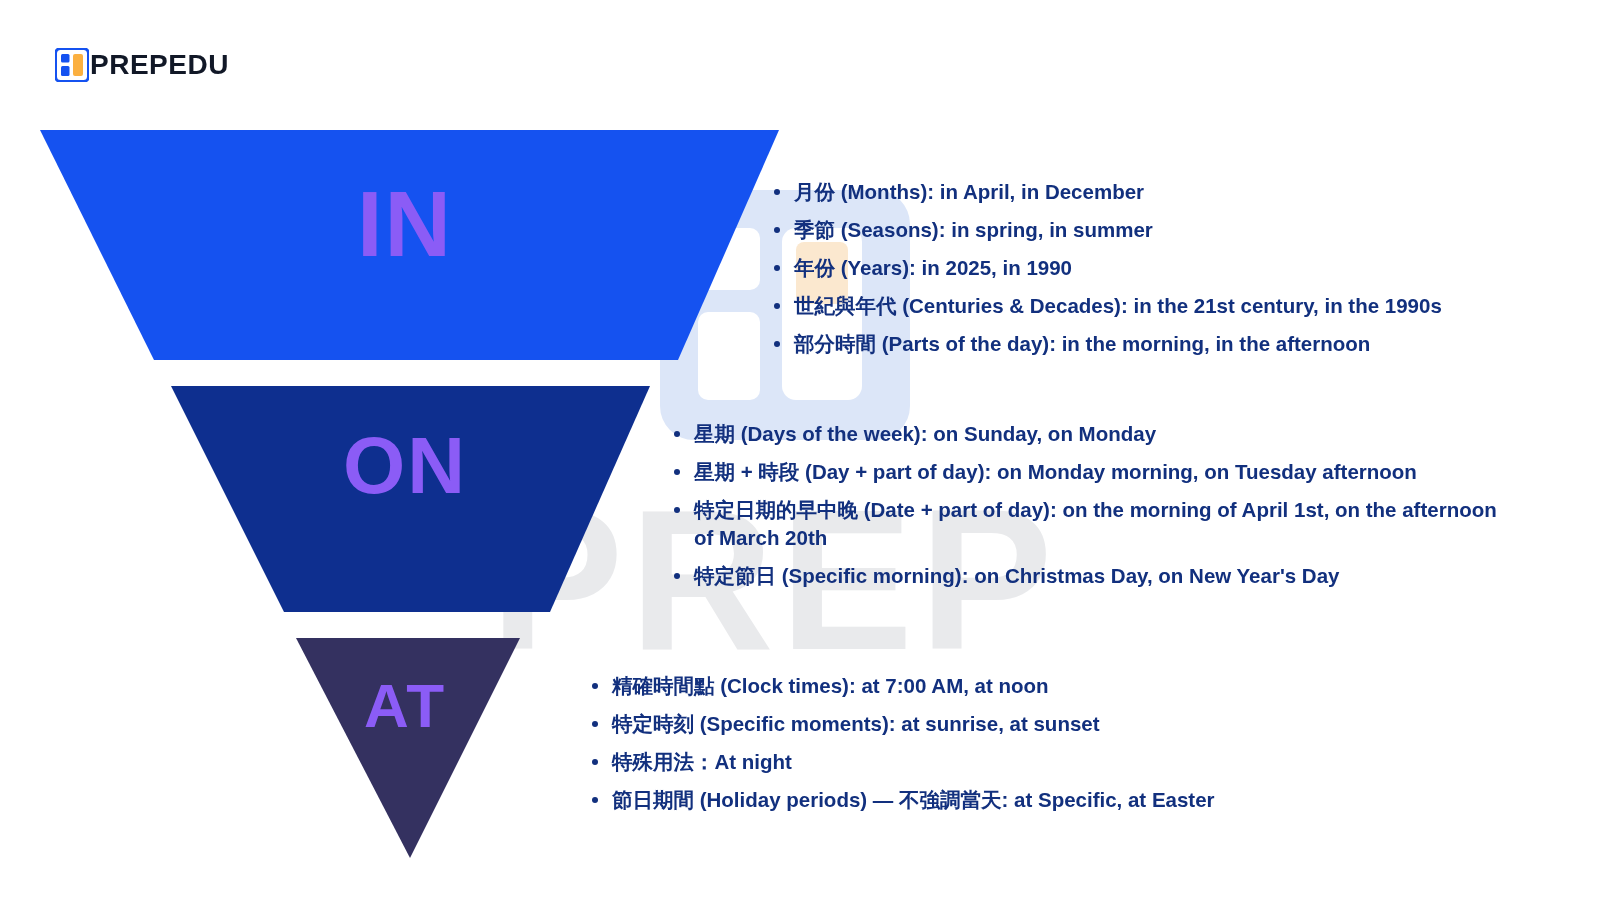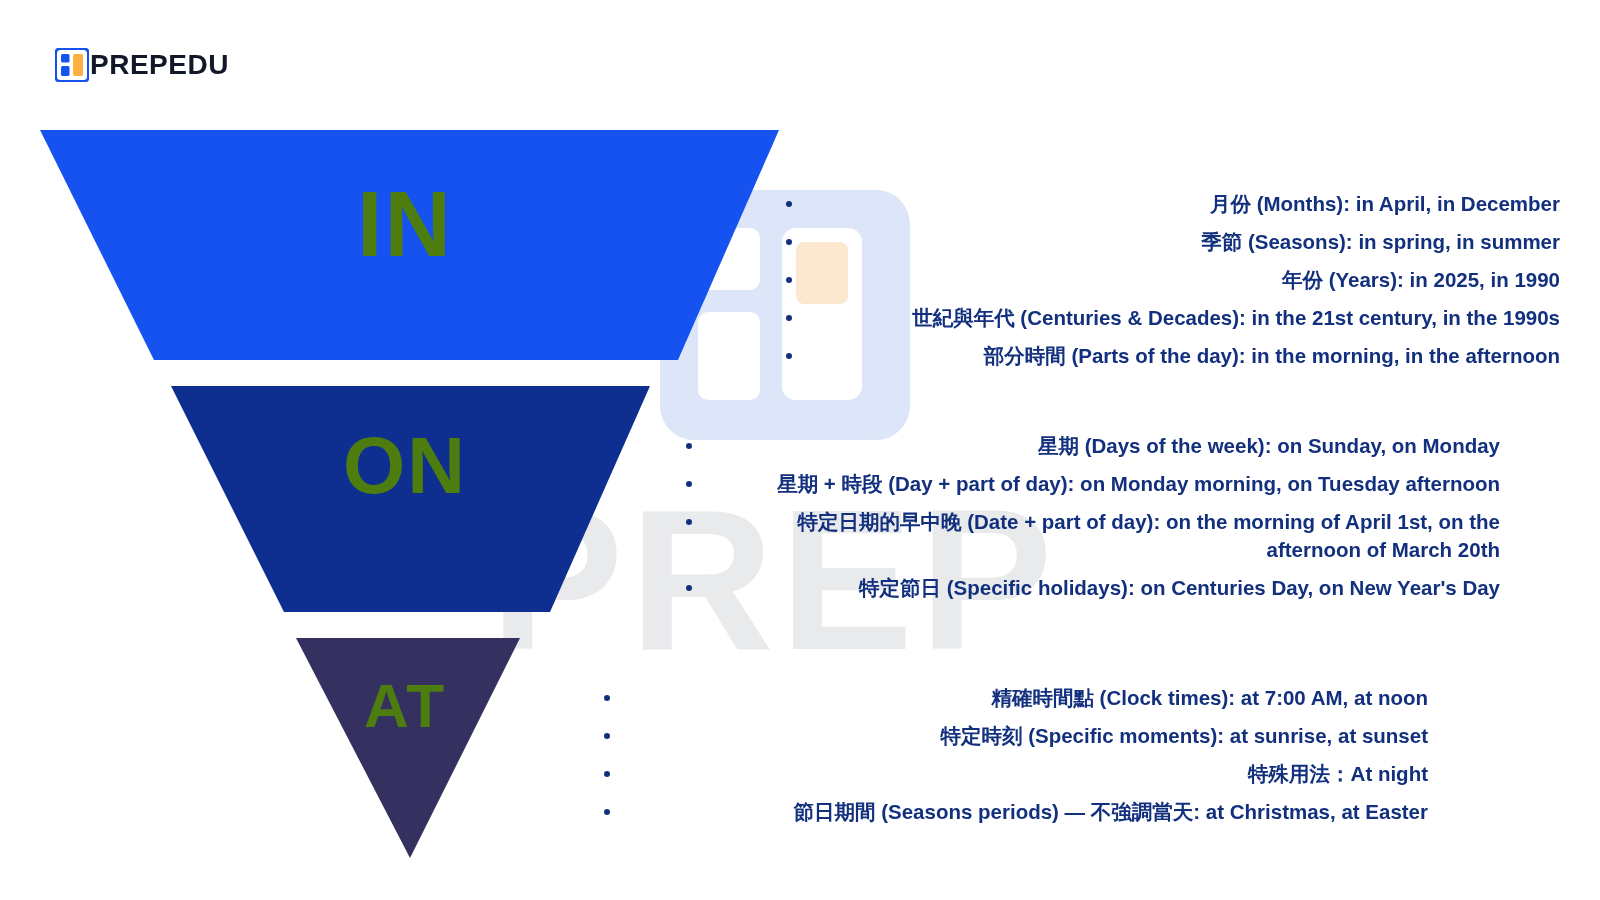--- a/index.html
+++ b/index.html
@@ -71,42 +71,41 @@
   #funnel {
     position: absolute;
     left: 0px;
     top: 120px;
     width: 810px;
     height: 760px;
     z-index: 1;
   }
   .funnel-label {
     position: absolute;
-    color: #4d7c0f;
+    color: #8b5cf6;
     font-weight: 800;
     font-family: "Liberation Sans", sans-serif;
     letter-spacing: 2px;
     text-align: center;
     width: 100%;
     left: 0;
   }
   #label-in { top: 52px; font-size: 92px; }
   #label-on { top: 300px; font-size: 80px; }
   #label-at { top: 550px; font-size: 62px; }
 
   
   .list-block {
     position: absolute;
     z-index: 2;
   }
   .list-block ul {
-    margin: 12px;
+    margin: 0;
     padding: 0;
     list-style: none;
-    text-align: right;
   }
   .list-block li {
     position: relative;
     padding-left: 22px;
     margin-bottom: 10px;
     font-size: 20.5px;
     font-weight: 700;
     line-height: 1.36;
     color: #12307e;
     font-family: "Liberation Sans", sans-serif;
@@ -171,24 +170,24 @@
     <li>世紀與年代 (Centuries &amp; Decades): in the 21st century, in the 1990s</li>
     <li>部分時間 (Parts of the day): in the morning, in the afternoon</li>
   </ul>
 </div>
 
 <div class="list-block" id="list-on">
   <ul>
     <li>星期 (Days of the week): on Sunday, on Monday</li>
     <li>星期 + 時段 (Day + part of day): on Monday morning, on Tuesday afternoon</li>
     <li>特定日期的早中晚 (Date + part of day): on the morning of April 1st, on the afternoon of March 20th</li>
-    <li>特定節日 (Specific holidays): on Centuries Day, on New Year's Day</li>
+    <li>特定節日 (Specific morning): on Christmas Day, on New Year's Day</li>
   </ul>
 </div>
 
 <div class="list-block" id="list-at">
   <ul>
     <li>精確時間點 (Clock times): at 7:00 AM, at noon</li>
     <li>特定時刻 (Specific moments): at sunrise, at sunset</li>
     <li>特殊用法：At night</li>
-    <li>節日期間 (Seasons periods) — 不強調當天: at Christmas, at Easter</li>
+    <li>節日期間 (Holiday periods) — 不強調當天: at Specific, at Easter</li>
   </ul>
 </div>
 
 </body></html>

